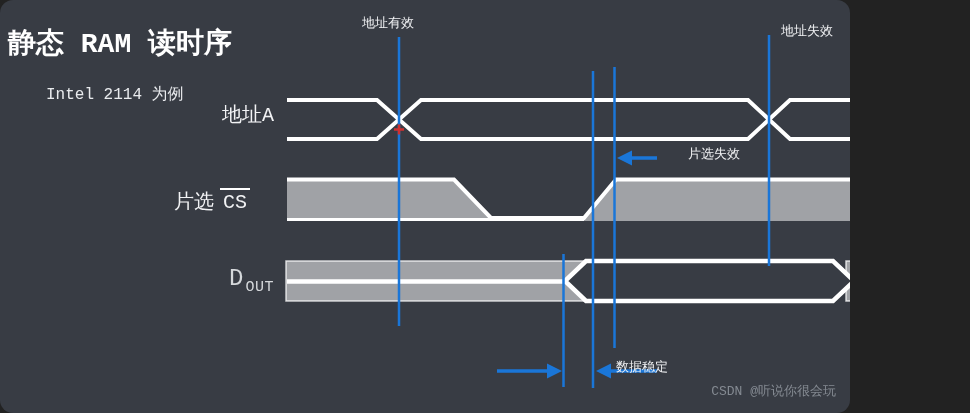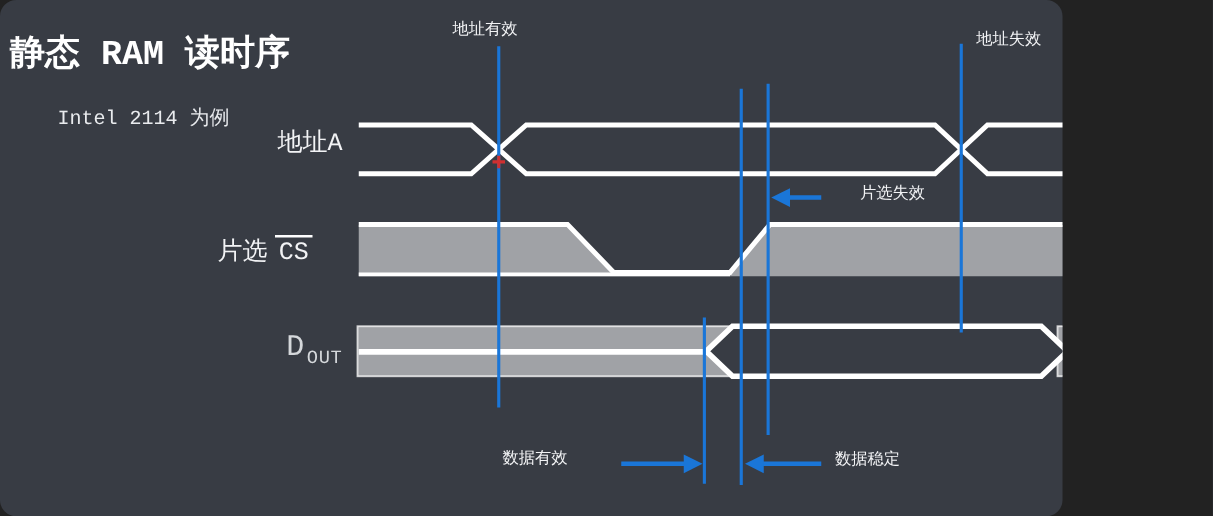--- a/index.html
+++ b/index.html
@@ -32,21 +32,21 @@
   .lbl-subtitle{left:46px;top:86px;font-size:16px;color:#e9ebee;}
   .lbl-addr{left:222px;top:104px;font-size:20px;}
   .lbl-cs{left:174px;top:188px;font-size:20px;}
   .lbl-cs .ov{border-top:2.5px solid #ffffff;padding:1px 3px 0 3px;display:inline-block;margin-left:6px;}
   .lbl-dout{left:229px;top:265px;color:#d5d8db;font-size:24px;}
   .lbl-dout .sub{font-size:15px;position:relative;top:6px;margin-left:2px;letter-spacing:0.5px;}
   .lbl-addr-valid{left:362px;top:16px;}
   .lbl-addr-invalid{left:781px;top:24px;}
   .lbl-cs-invalid{left:664px;top:147px;margin-left:24px;}
   .lbl-data-valid{left:402px;top:359px;}
-  .lbl-data-stable{left:668px;top:360px;}
+  .lbl-data-stable{left:616px;top:360px;}
   .lbl-highz{left:884px;top:352px;}
   .lbl-watermark{right:14px;top:384px;color:var(--wm);opacity:0.9;}
 </style>
 </head>
 <body>
 
 <div id="slide">
 
   <svg id="wave-svg" width="970" height="413" viewBox="0 0 970 413">
 
@@ -102,17 +102,17 @@
 
   <div class="lbl lbl-addr">地址A</div>
 
   <div class="lbl lbl-cs"><span>片选</span><span class="ov">CS</span></div>
 
   <div class="lbl lbl-dout"><span>D</span><span class="sub">OUT</span></div>
 
   <div class="lbl lbl-addr-valid">地址有效</div>
   <div class="lbl lbl-addr-invalid">地址失效</div>
   <div class="lbl lbl-cs-invalid">片选失效</div>
-  <div class="lbl lbl-data-valid">数据有效</div>
   <div class="lbl lbl-data-stable">数据稳定</div>
   <div class="lbl lbl-highz">高阻</div>
 
+  <div class="lbl lbl-watermark">CSDN @听说你很会玩</div>
 </div>
 
 </body></html>

